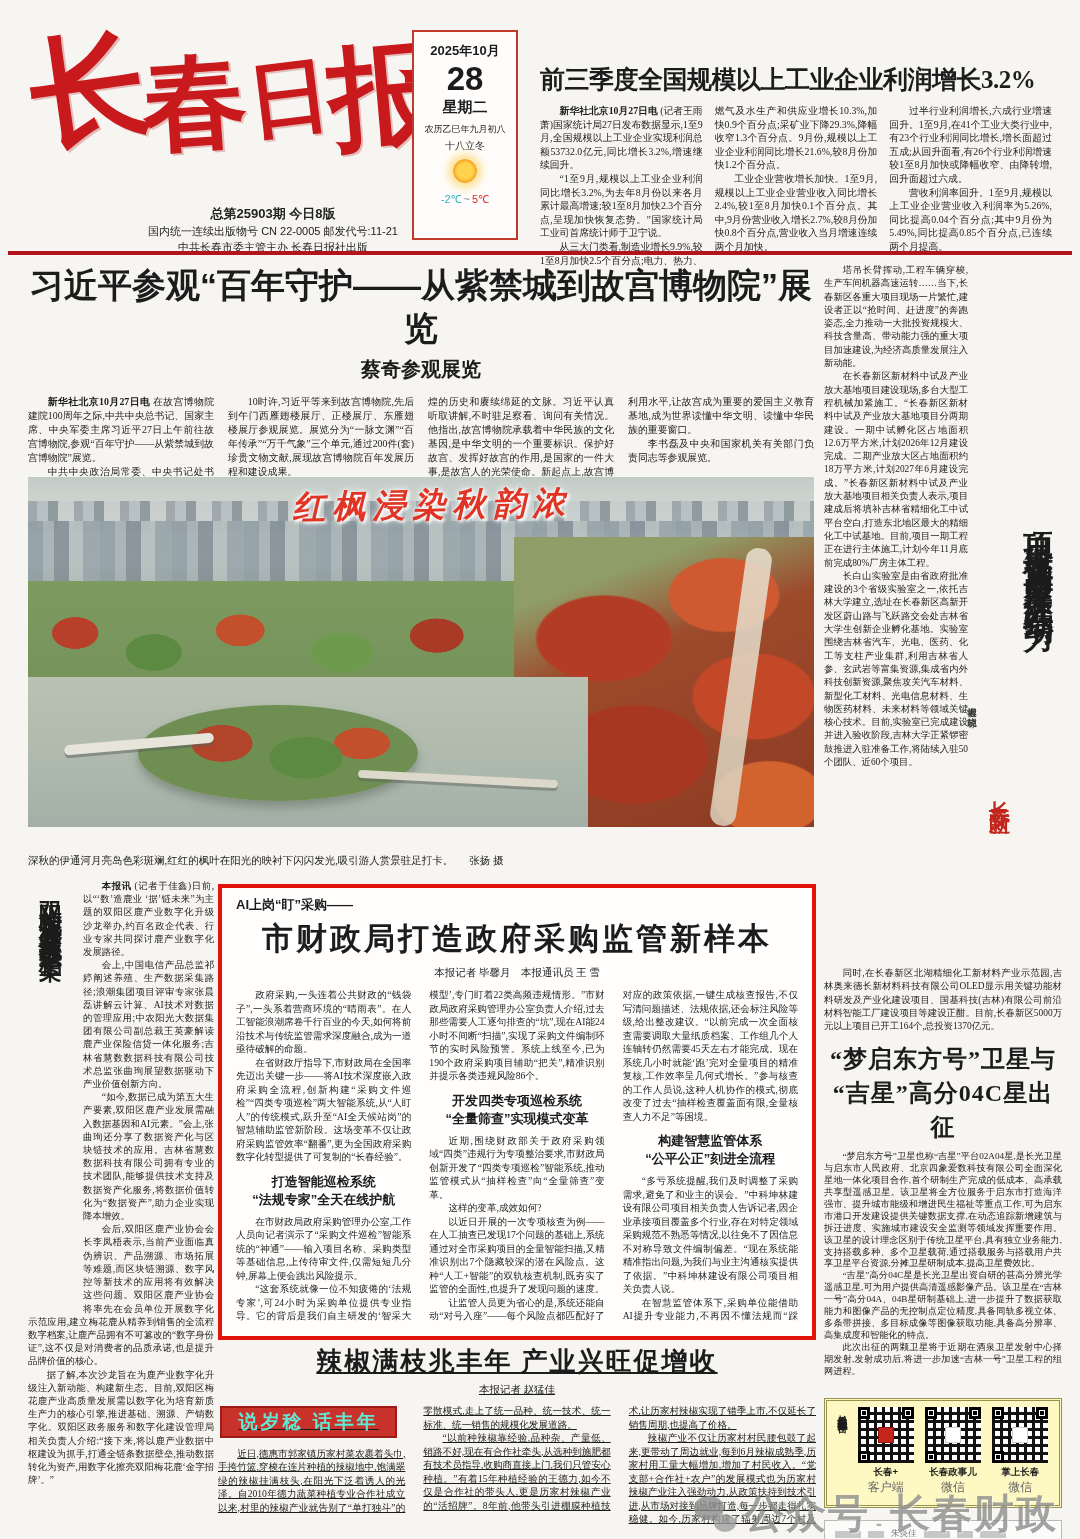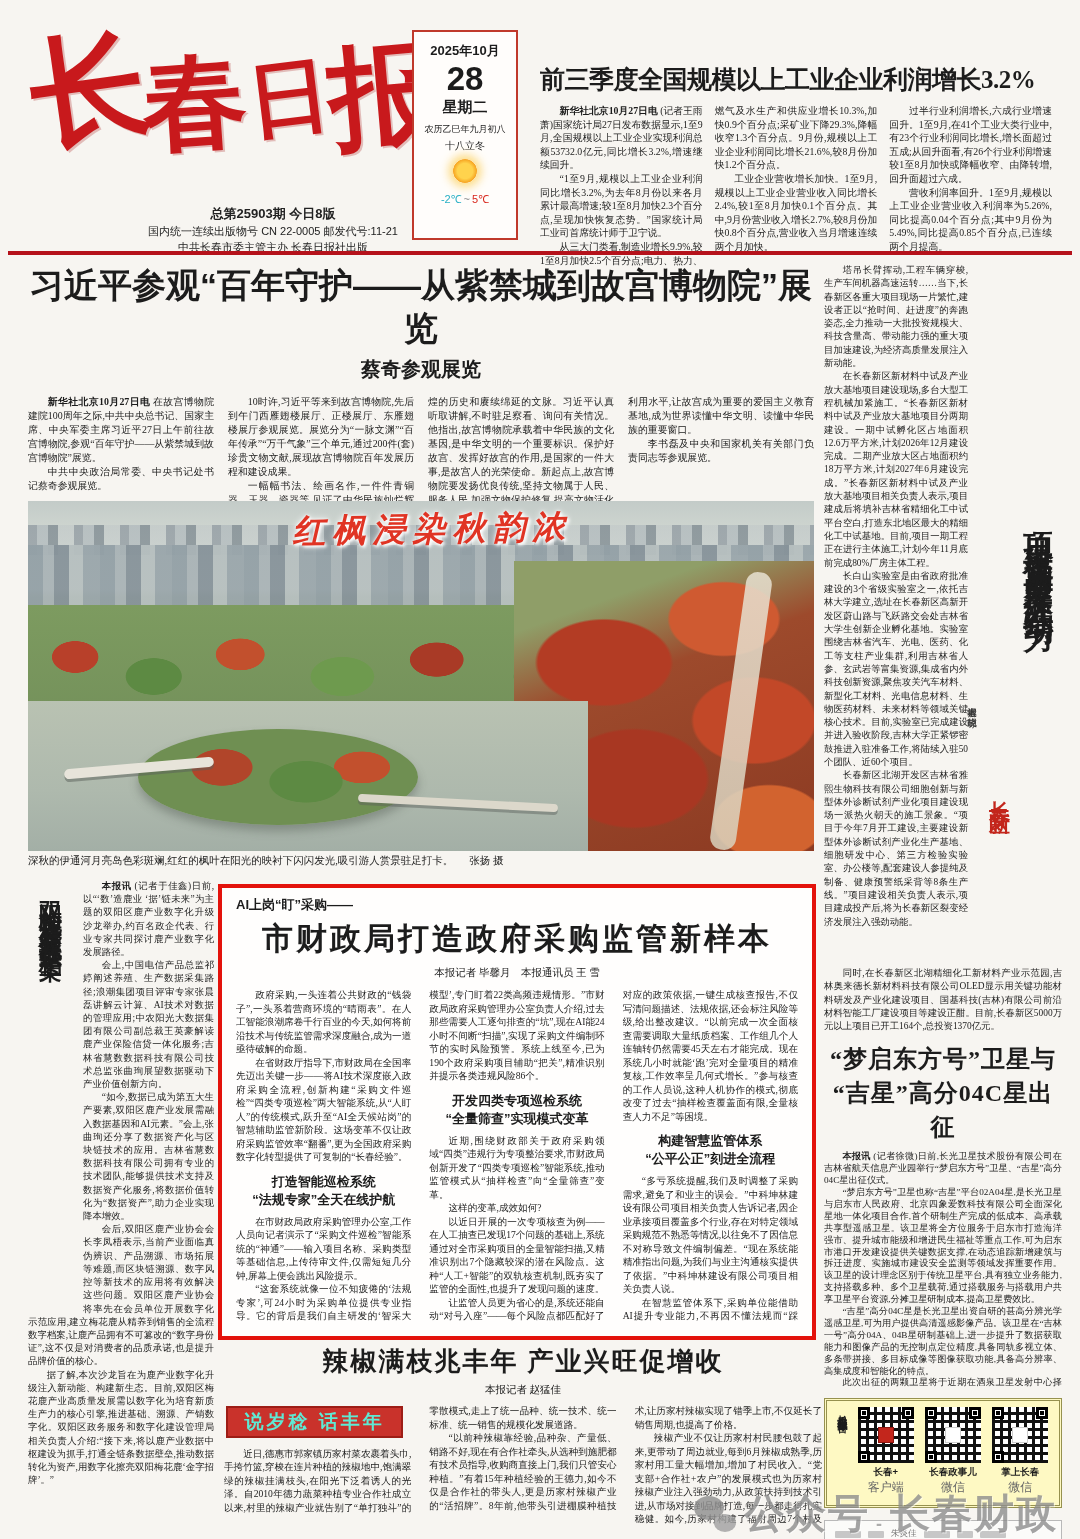--- a/index.html
+++ b/index.html
@@ -46,21 +46,21 @@
 
   
   .lead{position:absolute;left:28px;top:264px;width:786px;text-align:center;}
   .lead-headline{font-family:"Liberation Sans",sans-serif;font-size:34px;font-weight:900;
                  letter-spacing:0;line-height:1.25;}
   .lead-sub{font-family:"Liberation Sans",sans-serif;font-size:20px;font-weight:bold;margin-top:7px;}
   .lead-body{margin-top:12px;column-count:4;column-gap:14px;font-size:9.9px;line-height:14px;
              text-align:justify;height:116px;overflow:hidden;}
 
   
-  .photo{position:absolute;left:28px;top:501px;width:786px;height:350px;overflow:hidden;
+  .photo{position:absolute;left:28px;top:477px;width:786px;height:350px;overflow:hidden;
          background:linear-gradient(#c3cbc8 0,#d9dfd7 55px,#e9ebe0 88px,#aab687 96px,#8ea06b 120px);}
   .skyline{position:absolute;left:0;top:44px;width:100%;height:64px;opacity:.95;
     background:repeating-linear-gradient(90deg,#93a0a6 0 15px,#a9b3b6 15px 26px,#87939a 26px 41px,#b6bfbf 41px 55px,#9aa6ab 55px 72px);}
   .skyline2{position:absolute;left:0;top:24px;width:100%;height:30px;opacity:.8;
     background:repeating-linear-gradient(90deg,rgba(140,150,158,.9) 0 9px,rgba(175,184,188,.9) 9px 20px,rgba(120,132,140,.9) 20px 30px,rgba(190,197,199,.6) 30px 46px);}
   .trees{position:absolute;left:0;top:104px;width:100%;height:130px;background:
     radial-gradient(38px 26px at 6% 40%,#b8402a 0 60%,transparent 62%),
     radial-gradient(46px 30px at 16% 55%,#5d8a43 0 60%,transparent 62%),
     radial-gradient(40px 26px at 27% 38%,#c2502d 0 60%,transparent 62%),
     radial-gradient(52px 32px at 40% 55%,#6e9a4e 0 60%,transparent 62%),
@@ -110,21 +110,21 @@
            border:4px solid #e3120b;background:#fffefd;padding:8px 14px;}
   .rb-kicker{font-family:"Liberation Sans",sans-serif;font-size:13px;font-weight:bold;}
   .rb-headline{font-size:31px;font-weight:900;text-align:center;letter-spacing:3px;margin-top:4px;}
   .rb-byline{text-align:center;font-size:10.5px;margin:6px 0 8px;}
   .rb-cols{column-count:3;column-gap:18px;font-size:9.6px;line-height:13.5px;text-align:justify;
            height:336px;overflow:hidden;}
   .rb-sub{font-family:"Liberation Sans",sans-serif;font-weight:bold;font-size:13px;line-height:1.4;
           text-align:center;margin:9px 0 6px;break-inside:avoid;text-indent:0;}
 
   
-  .pepper{position:absolute;left:224px;top:1344px;width:598px;height:192px;overflow:hidden;}
+  .pepper{position:absolute;left:218px;top:1344px;width:598px;height:192px;overflow:hidden;text-decoration:underline;}
   .pep-headline{font-family:"Liberation Sans",sans-serif;font-size:26px;font-weight:900;
                 text-align:center;letter-spacing:2px;}
   .pep-byline{text-align:center;font-size:10.5px;margin:4px 0 7px;}
   .pep-cols{column-count:3;column-gap:18px;font-size:9.6px;line-height:13.5px;text-align:justify;
             height:126px;overflow:hidden;}
   .pep-tag{break-inside:avoid;background:#c9322b;color:#5eead4;border:2px solid #9d1d16;
            font-family:"Liberation Sans",sans-serif;font-weight:bold;font-size:19px;
            text-align:center;letter-spacing:3px;padding:7px 2px;margin:2px 8px 9px 2px;text-indent:0;}
 
   
@@ -302,39 +302,37 @@
     </div>
   </div>
 
   <div class="right-col">
 
     <div class="nd-top">
       <div class="nd-body">
         <p>塔吊长臂挥动,工程车辆穿梭,生产车间机器高速运转……当下,长春新区各重大项目现场一片繁忙,建设者正以“抢时间、赶进度”的奔跑姿态,全力推动一大批投资规模大、科技含量高、带动能力强的重大项目加速建设,为经济高质量发展注入新动能。</p>
         <p>在长春新区新材料中试及产业放大基地项目建设现场,多台大型工程机械加紧施工。“长春新区新材料中试及产业放大基地项目分两期建设。一期中试孵化区占地面积12.6万平方米,计划2026年12月建设完成。二期产业放大区占地面积约18万平方米,计划2027年6月建设完成。”长春新区新材料中试及产业放大基地项目相关负责人表示,项目建成后将填补吉林省精细化工中试平台空白,打造东北地区最大的精细化工中试基地。目前,项目一期工程正在进行主体施工,计划今年11月底前完成80%厂房主体工程。</p>
         <p>长白山实验室是由省政府批准建设的3个省级实验室之一,依托吉林大学建立,选址在长春新区高新开发区蔚山路与飞跃路交会处吉林省大学生创新企业孵化基地。实验室围绕吉林省汽车、光电、医药、化工等支柱产业集群,利用吉林省人参、玄武岩等富集资源,集成省内外科技创新资源,聚焦攻关汽车材料、新型化工材料、光电信息材料、生物医药材料、未来材料等领域关键核心技术。目前,实验室已完成建设并进入验收阶段,吉林大学正紧锣密鼓推进入驻准备工作,将陆续入驻50个团队、近60个项目。</p>
-        <p>长春新区北湖开发区吉林省雅熙生物科技有限公司细胞创新与新型体外诊断试剂产业化项目建设现场一派热火朝天的施工景象。“项目于今年7月开工建设,主要建设新型体外诊断试剂产业化生产基地、细胞研发中心、第三方检验实验室、办公楼等,配套建设人参提纯及制备、健康预警纸采背等8条生产线。”项目建设相关负责人表示,项目建成投产后,将为长春新区裂变经济发展注入强劲动能。</p>
       </div>
       <div class="nd-byline">本报记者 胡晓琼</div>
       <div class="nd-strip">
         <span class="nd-label">长春新区</span>
         <span class="nd-headline">项目建设为高质量发展注入强劲动力</span>
       </div>
     </div>
     <div class="nd-rest">
       <p>同时,在长春新区北湖精细化工新材料产业示范园,吉林奥来德长新材料科技有限公司OLED显示用关键功能材料研发及产业化建设项目、国基科技(吉林)有限公司前沿材料智能工厂建设项目等建设正酣。目前,长春新区5000万元以上项目已开工164个,总投资1370亿元。</p>
     </div>
 
     <div class="sat">
       <div class="sat-headline">
         <div>“梦启东方号”卫星与</div>
         <div>“吉星”高分04C星出征</div>
       </div>
       <div class="sat-body">
-        <p><span class="lede">本报讯</span> <span>(记者徐微)日前,长光卫星技术股份有限公司在吉林省航天信息产业园举行“梦启东方号”卫星、“吉星”高分04C星出征仪式。</span></p>
         <p>“梦启东方号”卫星也称“吉星”平台02A04星,是长光卫星与启东市人民政府、北京四象爱数科技有限公司全面深化星地一体化项目合作,首个研制生产完成的低成本、高承载共享型遥感卫星。该卫星将全方位服务于启东市打造海洋强市、提升城市能级和增进民生福祉等重点工作,可为启东市港口开发建设提供关键数据支撑,在动态追踪新增建筑与拆迁进度、实施城市建设安全监测等领域发挥重要作用。该卫星的设计理念区别于传统卫星平台,具有独立业务能力,支持搭载多种、多个卫星载荷,通过搭载服务与搭载用户共享卫星平台资源,分摊卫星研制成本,提高卫星费效比。</p>
         <p>“吉星”高分04C星是长光卫星出资自研的甚高分辨光学遥感卫星,可为用户提供高清遥感影像产品。该卫星在“吉林一号”高分04A、04B星研制基础上,进一步提升了数据获取能力和图像产品的无控制点定位精度,具备同轨多视立体、多条带拼接、多目标成像等图像获取功能,具备高分辨率、高集成度和智能化的特点。</p>
         <p>此次出征的两颗卫星将于近期在酒泉卫星发射中心择期发射,发射成功后,将进一步加速“吉林一号”卫星工程的组网进程。</p>
       </div>
     </div>
 
     <div class="qr-box">
       <div class="qr-label">长春日报融媒体平台</div>
       <div class="qr-item">
         <div class="qr-img">

